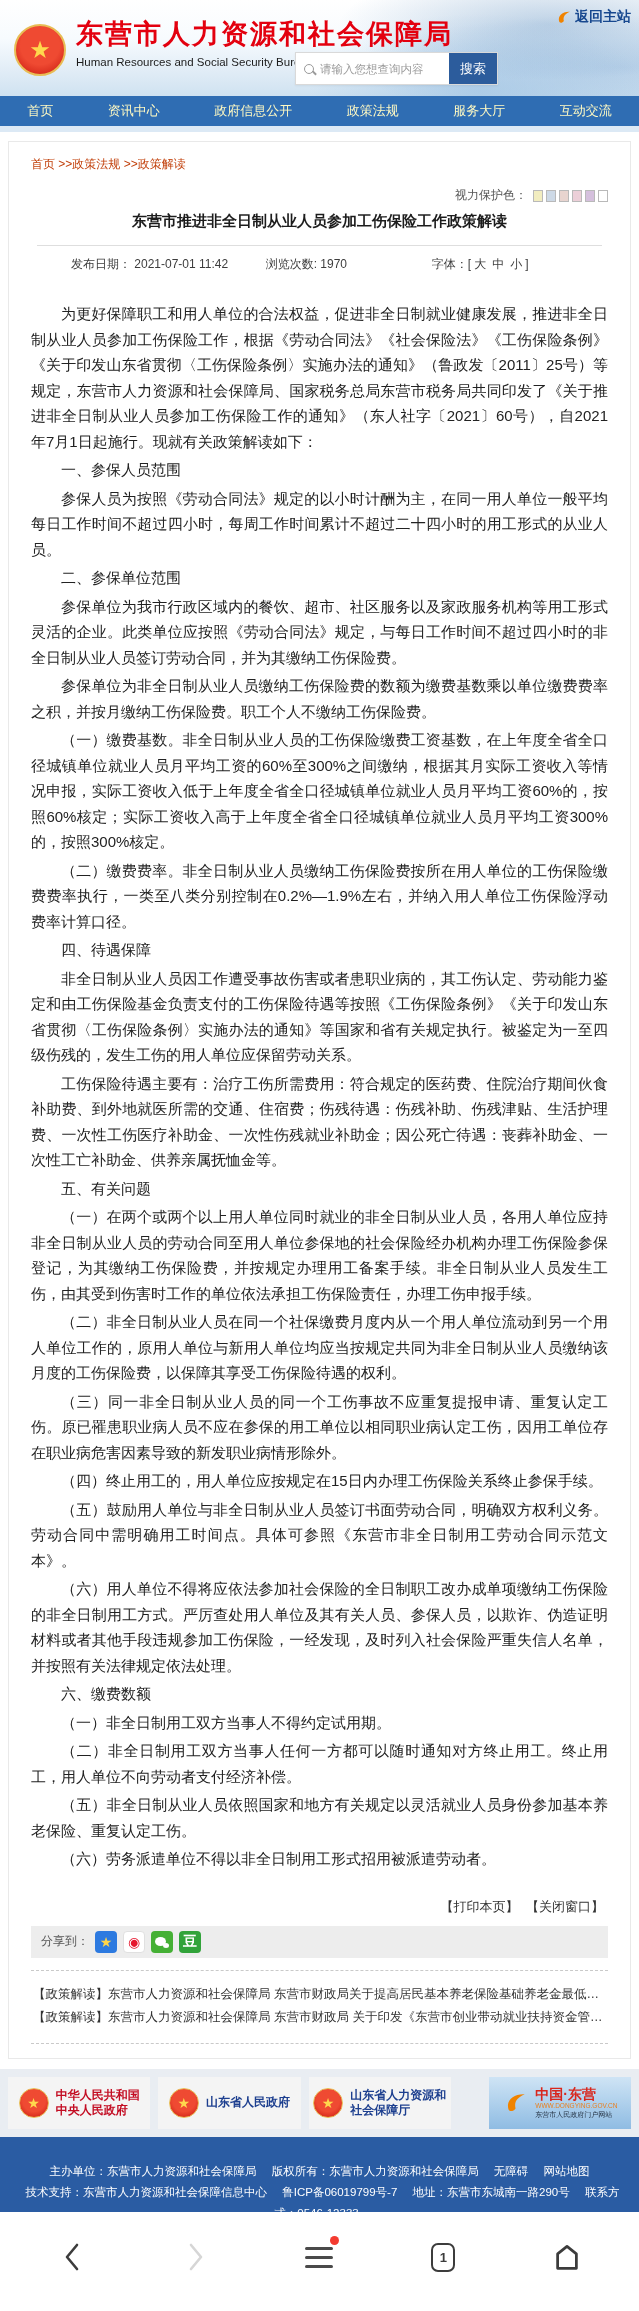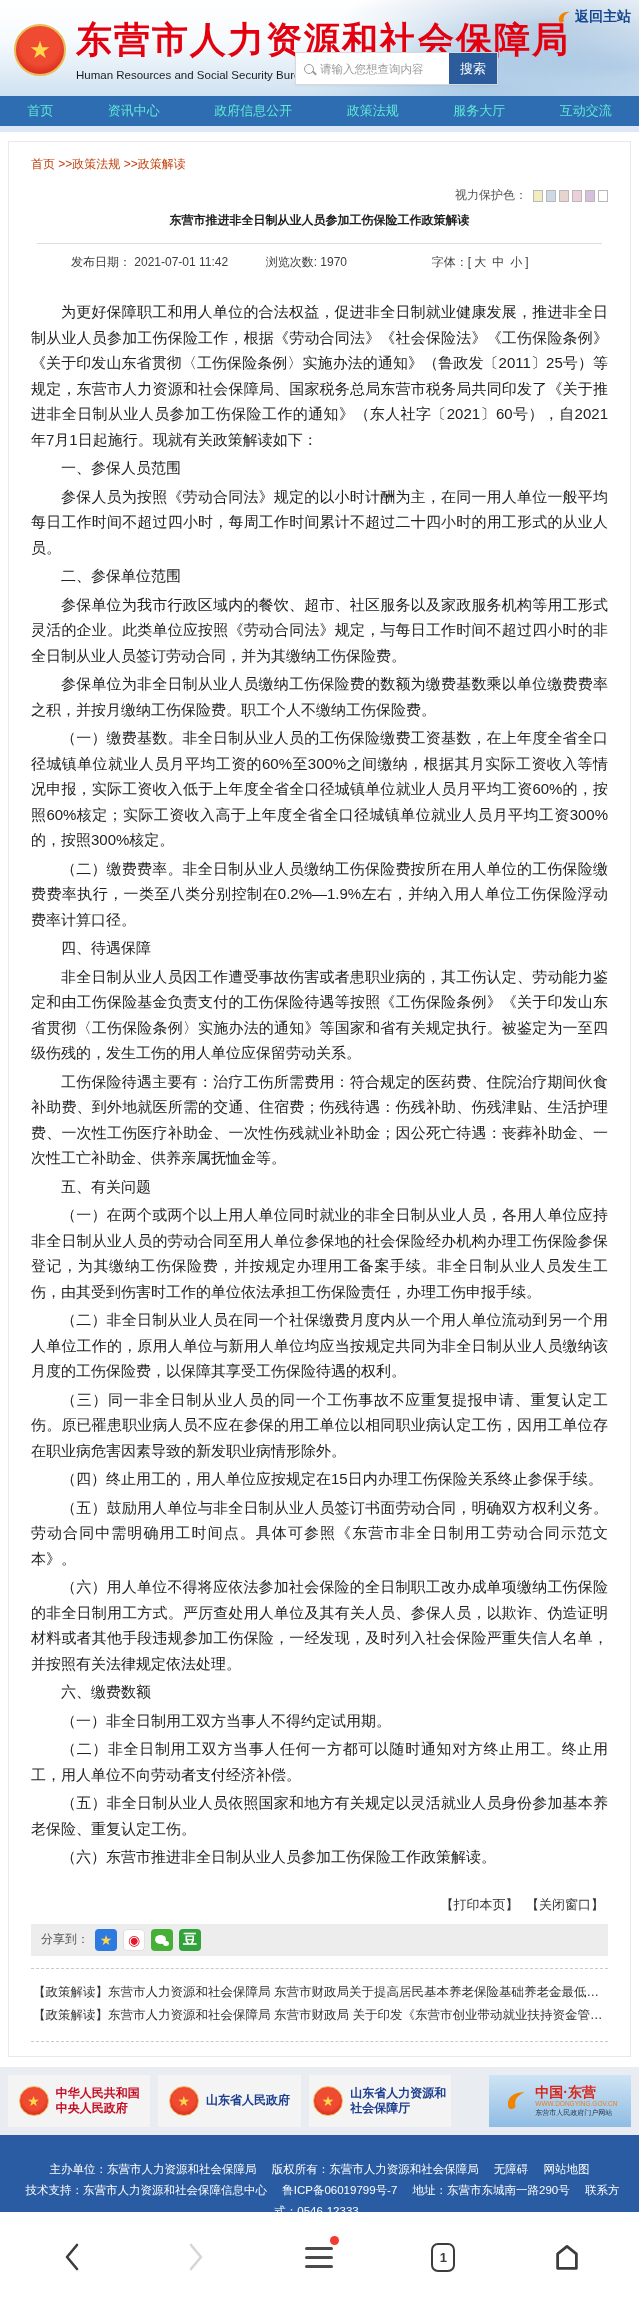--- a/index.html
+++ b/index.html
@@ -13,46 +13,46 @@
   .header-art { position:absolute; right:0; top:0; width:360px; height:96px;
     background:
       radial-gradient(ellipse at 75% 25%, rgba(90,140,190,.38), transparent 55%),
       radial-gradient(ellipse at 55% 95%, rgba(150,190,225,.55), transparent 60%),
       radial-gradient(ellipse at 95% 70%, rgba(120,165,210,.40), transparent 55%); }
   .emblem { position:absolute; left:14px; top:24px; width:52px; height:52px; border-radius:50%;
     background:radial-gradient(circle at 50% 40%, #ef4a32 0 52%, #c6150d 100%);
     border:2px solid #e8bd55; display:flex; align-items:center; justify-content:center; }
   .emblem .star { color:#ffd84d; font-size:24px; line-height:1; }
   .site-title { position:absolute; left:76px; top:16px; }
-  .site-title .cn { font-size:36px; font-weight:bold; color:#e3000f; letter-spacing:2px;font-family:Liberation Serif, serif; }
+  .site-title .cn { font-size:27px; font-weight:bold; color:#e3000f; letter-spacing:2px;font-family:Liberation Serif, serif; }
   .site-title .en { font-size:11.5px; color:#1c1c1c; margin-top:4px; }
   .return-home { position:absolute; right:8px; top:8px; display:flex; align-items:center; gap:3px;
     color:#17488f; font-size:14px; font-weight:bold; cursor:pointer; }
   .swoosh { width:17px; height:17px; }
   .search-box { position:absolute; left:295px; top:52px; width:203px; height:33px; display:flex;
     background:#fff; border:1px solid #d9d9d9; box-shadow:0 1px 2px rgba(0,0,0,.06); }
   .search-field { flex:1; display:flex; align-items:center; gap:6px; padding:0 8px; }
   .mag { width:10px; height:10px; border:1.5px solid #9a9a9a; border-radius:50%; position:relative; flex:0 0 auto; }
   .mag::after { content:""; position:absolute; width:5px; height:1.5px; background:#9a9a9a;
     transform:rotate(45deg); right:-4px; bottom:-1px; }
   .search-input { border:0; outline:0; width:100%; font-size:11.5px; color:#333; background:transparent; }
   .search-input::placeholder { color:#9b9b9b; }
   .search-btn { width:48px; background:#2c5c9c; color:#fff; font-size:13px; border:0; cursor:pointer; }
 
   
   .nav { height:30px; background:#2f6db3; display:flex; justify-content:space-around; align-items:center; }
-  .nav-item { color:#5eead4; font-size:13px; cursor:pointer; padding:0 6px; }
+  .nav-item { color:#fef9c3; font-size:13px; cursor:pointer; padding:0 6px; }
   .nav-strip { height:6px; background:#dcE9f5; background:#dce9f5; }
 
   
   .panel { margin:9px 8px 0; border:1px solid #e9e9e9; background:#fff; padding:12px 22px 14px; }
   .breadcrumb { font-size:12px; color:#c2410c; margin:2px 0 14px; cursor:pointer; }
   .eye-row { display:flex; justify-content:flex-end; align-items:center; gap:3px; font-size:12px; color:#555; margin-bottom:8px; }
   .swatch { width:10px; height:12px; border:1px solid #b9b9b9; display:inline-block; cursor:pointer; }
-  .article-title { text-align:center; font-size:12px; font-weight:bold; color:#1c1c1c; margin:6px 0 14px; }
+  .article-title { text-align:center; font-size:15px; font-weight:bold; color:#1c1c1c; margin:6px 0 14px; }
   .meta-rule { border:0; border-top:1px solid #dedede; margin:0 6px; }
   .meta-row { display:flex; align-items:center; font-size:12px; color:#3d3d3d; padding:10px 34px 8px 40px;gap:24px; }
   .meta-pub { flex:1.2; }
   .meta-views { flex:1; }
   .meta-font { flex:1; text-align:left; white-space:nowrap; }
   .fs { margin:0 3px; cursor:pointer; }
 
   .article-body { margin-top:20px; font-size:15px; line-height:25.5px; color:#222; }
   .para { text-indent:2em; margin-bottom:3px; text-align:justify; }
 
@@ -189,21 +189,21 @@
         <p class="para">（一）在两个或两个以上用人单位同时就业的非全日制从业人员，各用人单位应持非全日制从业人员的劳动合同至用人单位参保地的社会保险经办机构办理工伤保险参保登记，为其缴纳工伤保险费，并按规定办理用工备案手续。非全日制从业人员发生工伤，由其受到伤害时工作的单位依法承担工伤保险责任，办理工伤申报手续。</p>
         <p class="para">（二）非全日制从业人员在同一个社保缴费月度内从一个用人单位流动到另一个用人单位工作的，原用人单位与新用人单位均应当按规定共同为非全日制从业人员缴纳该月度的工伤保险费，以保障其享受工伤保险待遇的权利。</p>
         <p class="para">（三）同一非全日制从业人员的同一个工伤事故不应重复提报申请、重复认定工伤。原已罹患职业病人员不应在参保的用工单位以相同职业病认定工伤，因用工单位存在职业病危害因素导致的新发职业病情形除外。</p>
         <p class="para">（四）终止用工的，用人单位应按规定在15日内办理工伤保险关系终止参保手续。</p>
         <p class="para">（五）鼓励用人单位与非全日制从业人员签订书面劳动合同，明确双方权利义务。劳动合同中需明确用工时间点。具体可参照《东营市非全日制用工劳动合同示范文本》。</p>
         <p class="para">（六）用人单位不得将应依法参加社会保险的全日制职工改办成单项缴纳工伤保险的非全日制用工方式。严厉查处用人单位及其有关人员、参保人员，以欺诈、伪造证明材料或者其他手段违规参加工伤保险，一经发现，及时列入社会保险严重失信人名单，并按照有关法律规定依法处理。</p>
         <p class="para">六、缴费数额</p>
         <p class="para">（一）非全日制用工双方当事人不得约定试用期。</p>
         <p class="para">（二）非全日制用工双方当事人任何一方都可以随时通知对方终止用工。终止用工，用人单位不向劳动者支付经济补偿。</p>
         <p class="para">（五）非全日制从业人员依照国家和地方有关规定以灵活就业人员身份参加基本养老保险、重复认定工伤。</p>
-        <p class="para">（六）东营市推进非全日制从业人员参加工伤保险工作政策解读。</p>
+        <p class="para">（六）劳务派遣单位不得以非全日制用工形式招用被派遣劳动者。</p>
       </div>
 
     <div class="actions-row">
       <span>【打印本页】</span>
       <span>【关闭窗口】</span>
     </div>
 
     <div class="share-bar">
       <span>分享到：</span>
       <span style="display:flex; gap:6px;">

